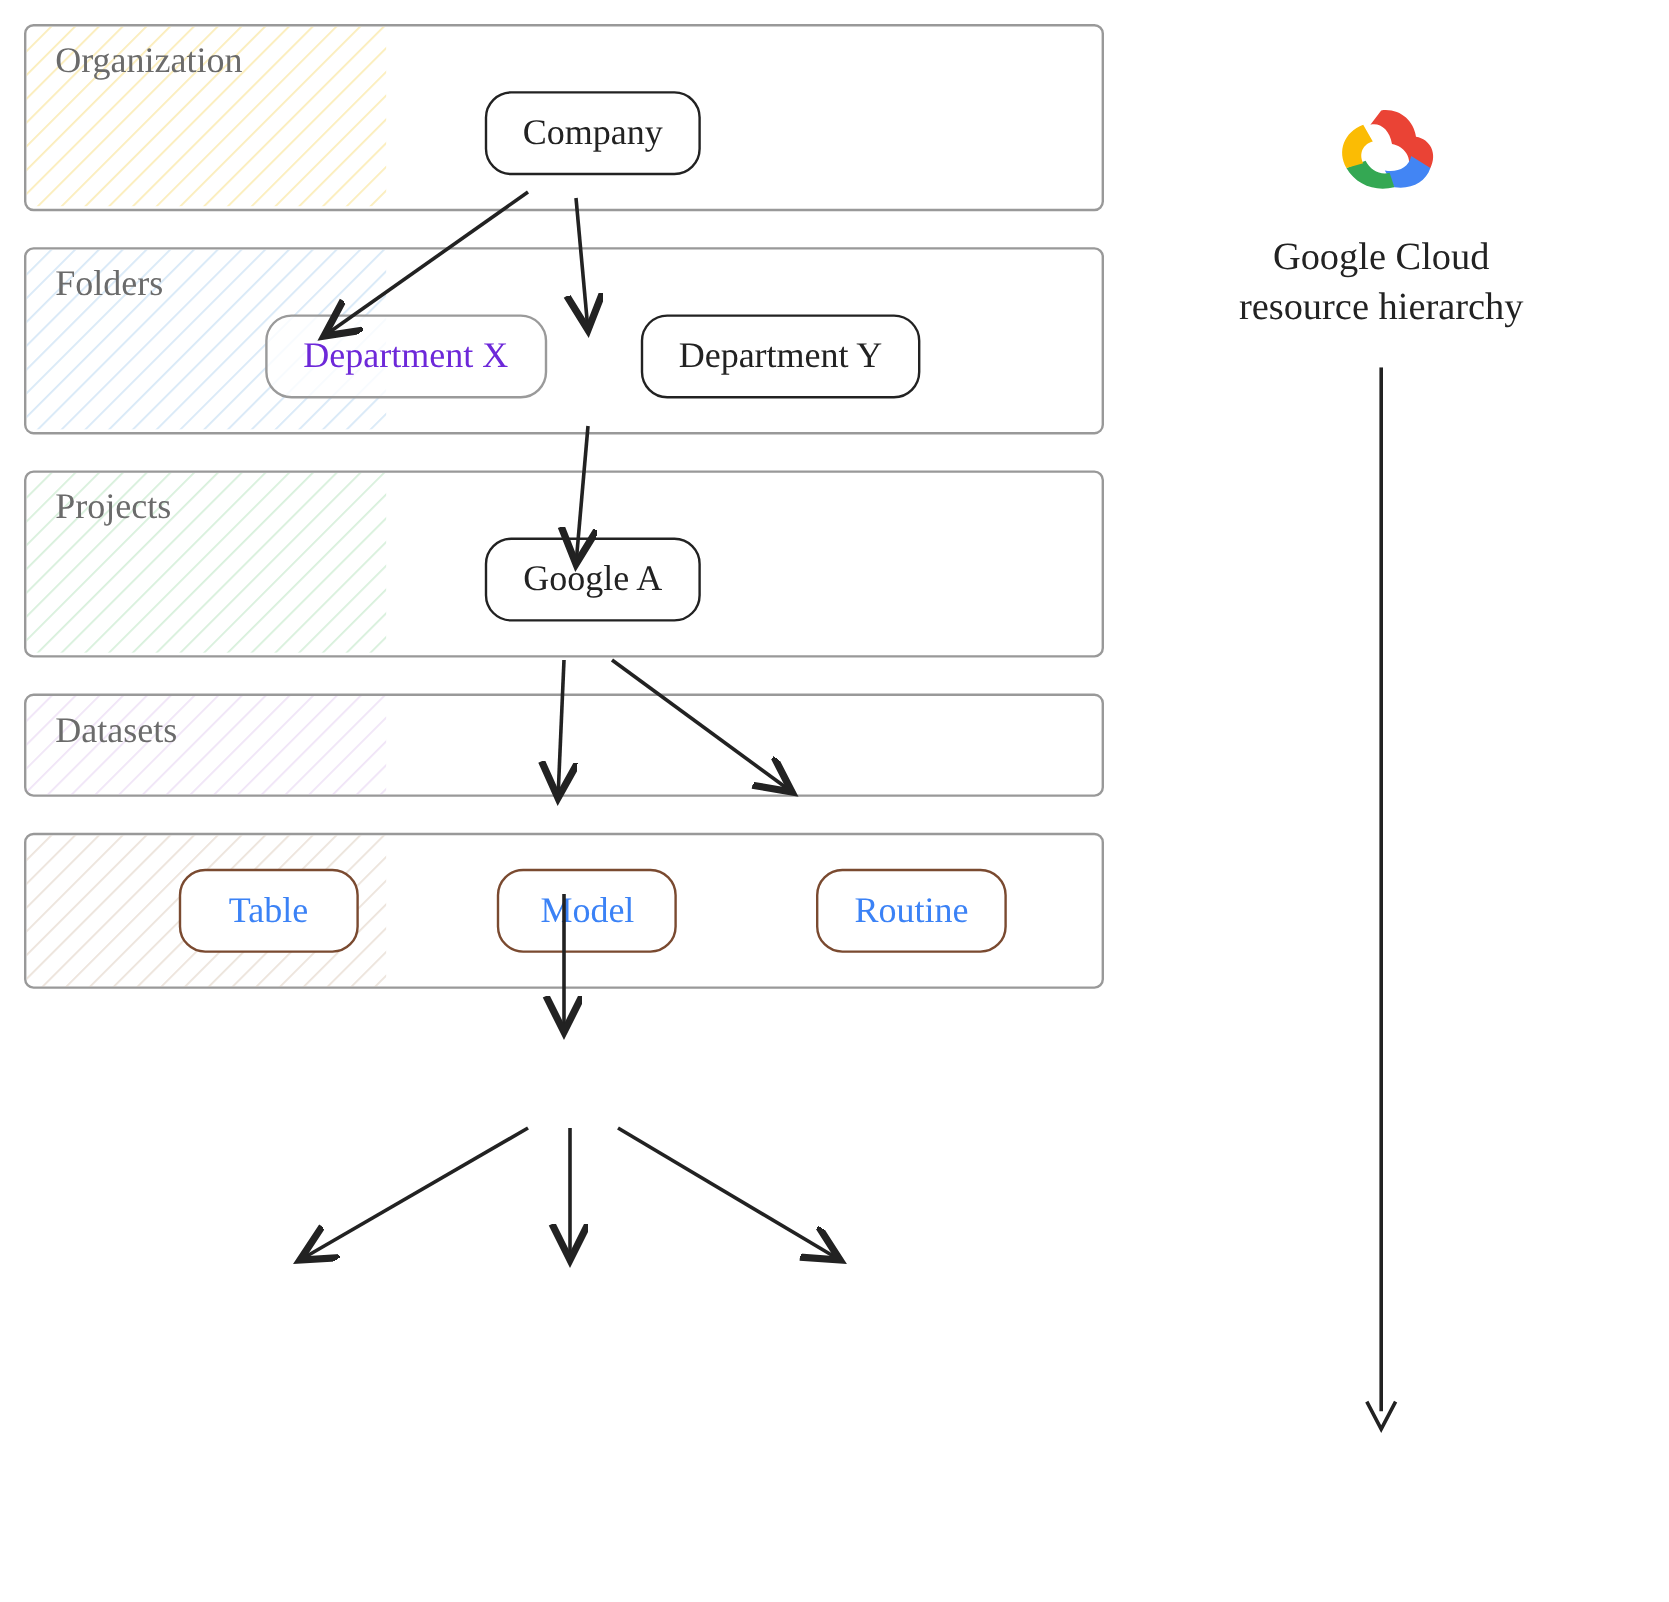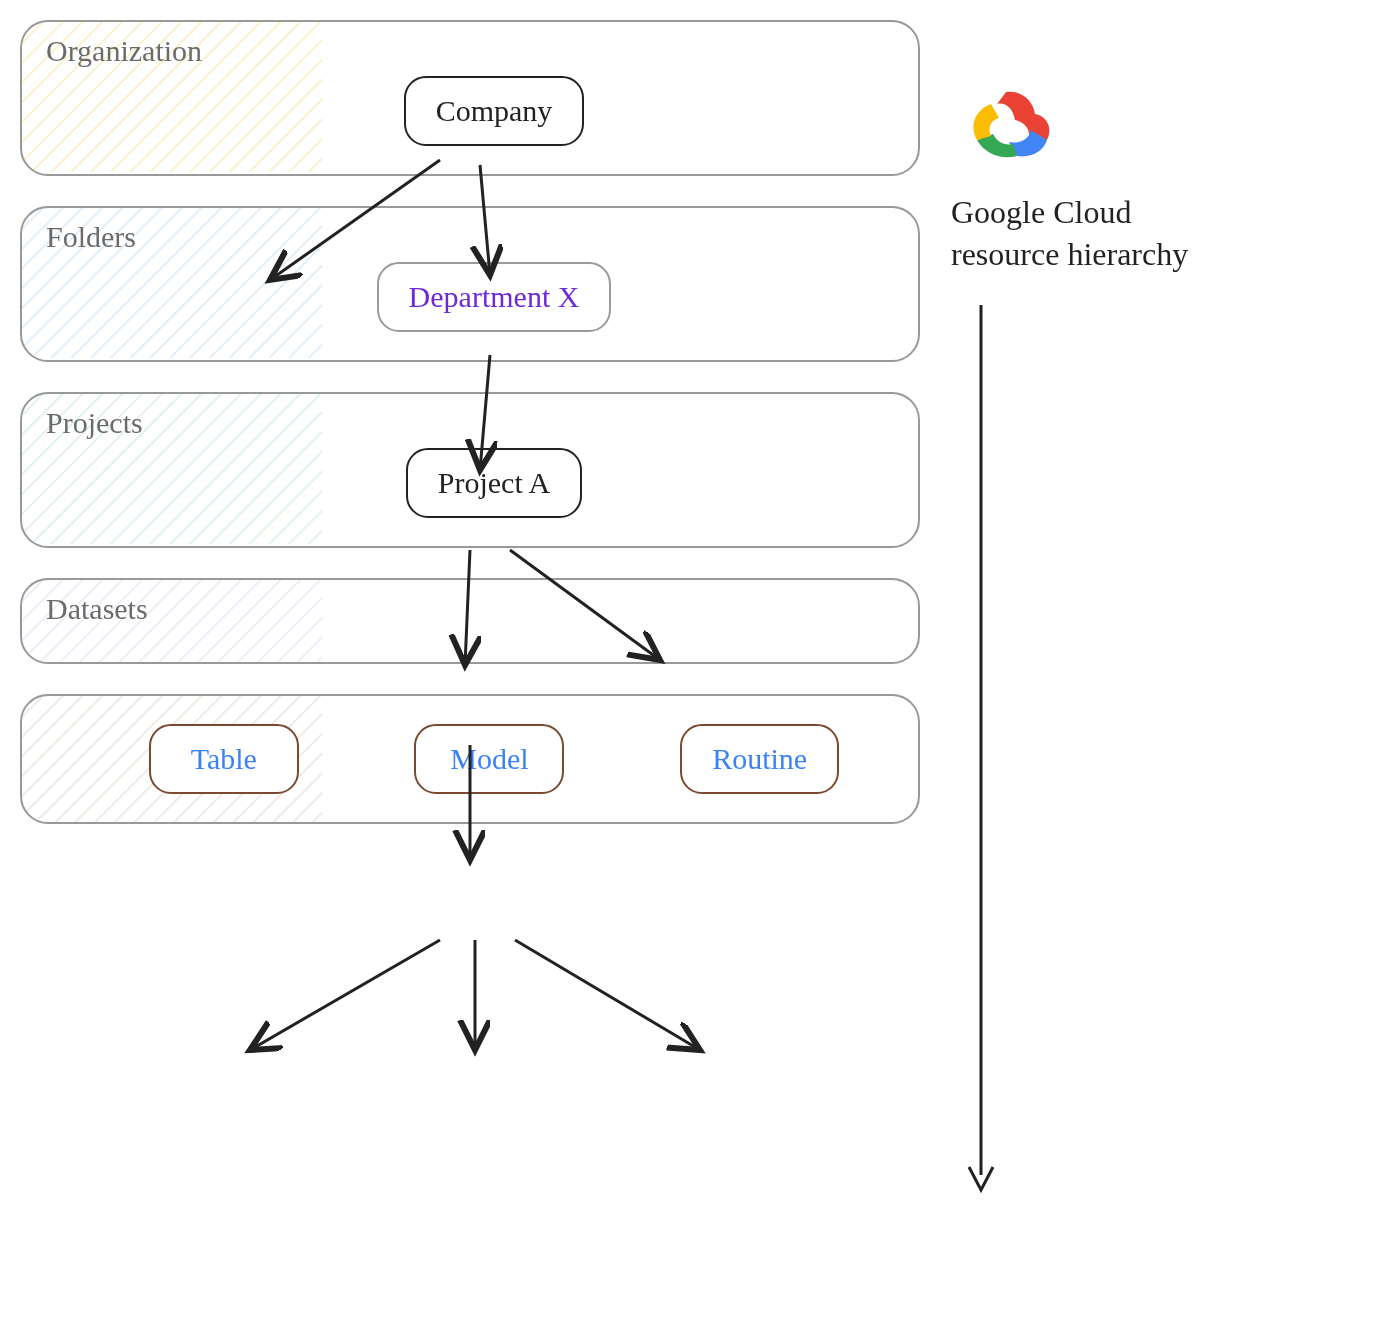--- a/index.html
+++ b/index.html
@@ -12,21 +12,21 @@
   }
   .diagram {
     position: absolute;
     left: 20px;
     top: 20px;
     width: 900px;
   }
   .tier {
     position: relative;
     border: 2px solid #999;
-    border-radius: 28px;
+    border-radius: 8px;
     margin-bottom: 30px;
     padding: 54px 20px 28px 20px;
     overflow: hidden;
   }
   .hatch {
     position: absolute;
     inset: 0;
     opacity: 0.35;
     pointer-events: none;
   }
@@ -68,21 +68,21 @@
   }
   .icon-holder {
     display: flex;
     align-items: center;
   }
   .sidebar {
     position: absolute;
     right: 40px;
     top: 80px;
     width: 400px;
-    text-align: left;
+    text-align: center;
   }
   .sidebar-title {
     font-size: 32px;
     color: #222;
     margin-top: 18px;
     line-height: 1.3;
   }
   svg.arrows {
     position: absolute;
     left: 0; top: 0;
@@ -134,30 +134,31 @@
     </div>
   </div>
 
   <div class="tier">
     <svg class="hatch">
         <rect width="100%" height="100%" fill="url(#p-blue)"></rect>
       </svg>
     <div class="tier-label">Folders</div>
     <div class="row">
       <div class="node ghost">Department X</div>
+      <div class="node">Department Y</div>
     </div>
   </div>
 
   <div class="tier">
     <svg class="hatch">
         <rect width="100%" height="100%" fill="url(#p-green)"></rect>
       </svg>
     <div class="tier-label">Projects</div>
     <div class="row">
-      <div class="node">Project A</div>
+      <div class="node">Google A</div>
     </div>
   </div>
 
 
   <div class="tier">
     <svg class="hatch">
         <rect width="100%" height="100%" fill="url(#p-purple)"></rect>
       </svg>
     <div class="tier-label">Datasets</div>
   </div>

